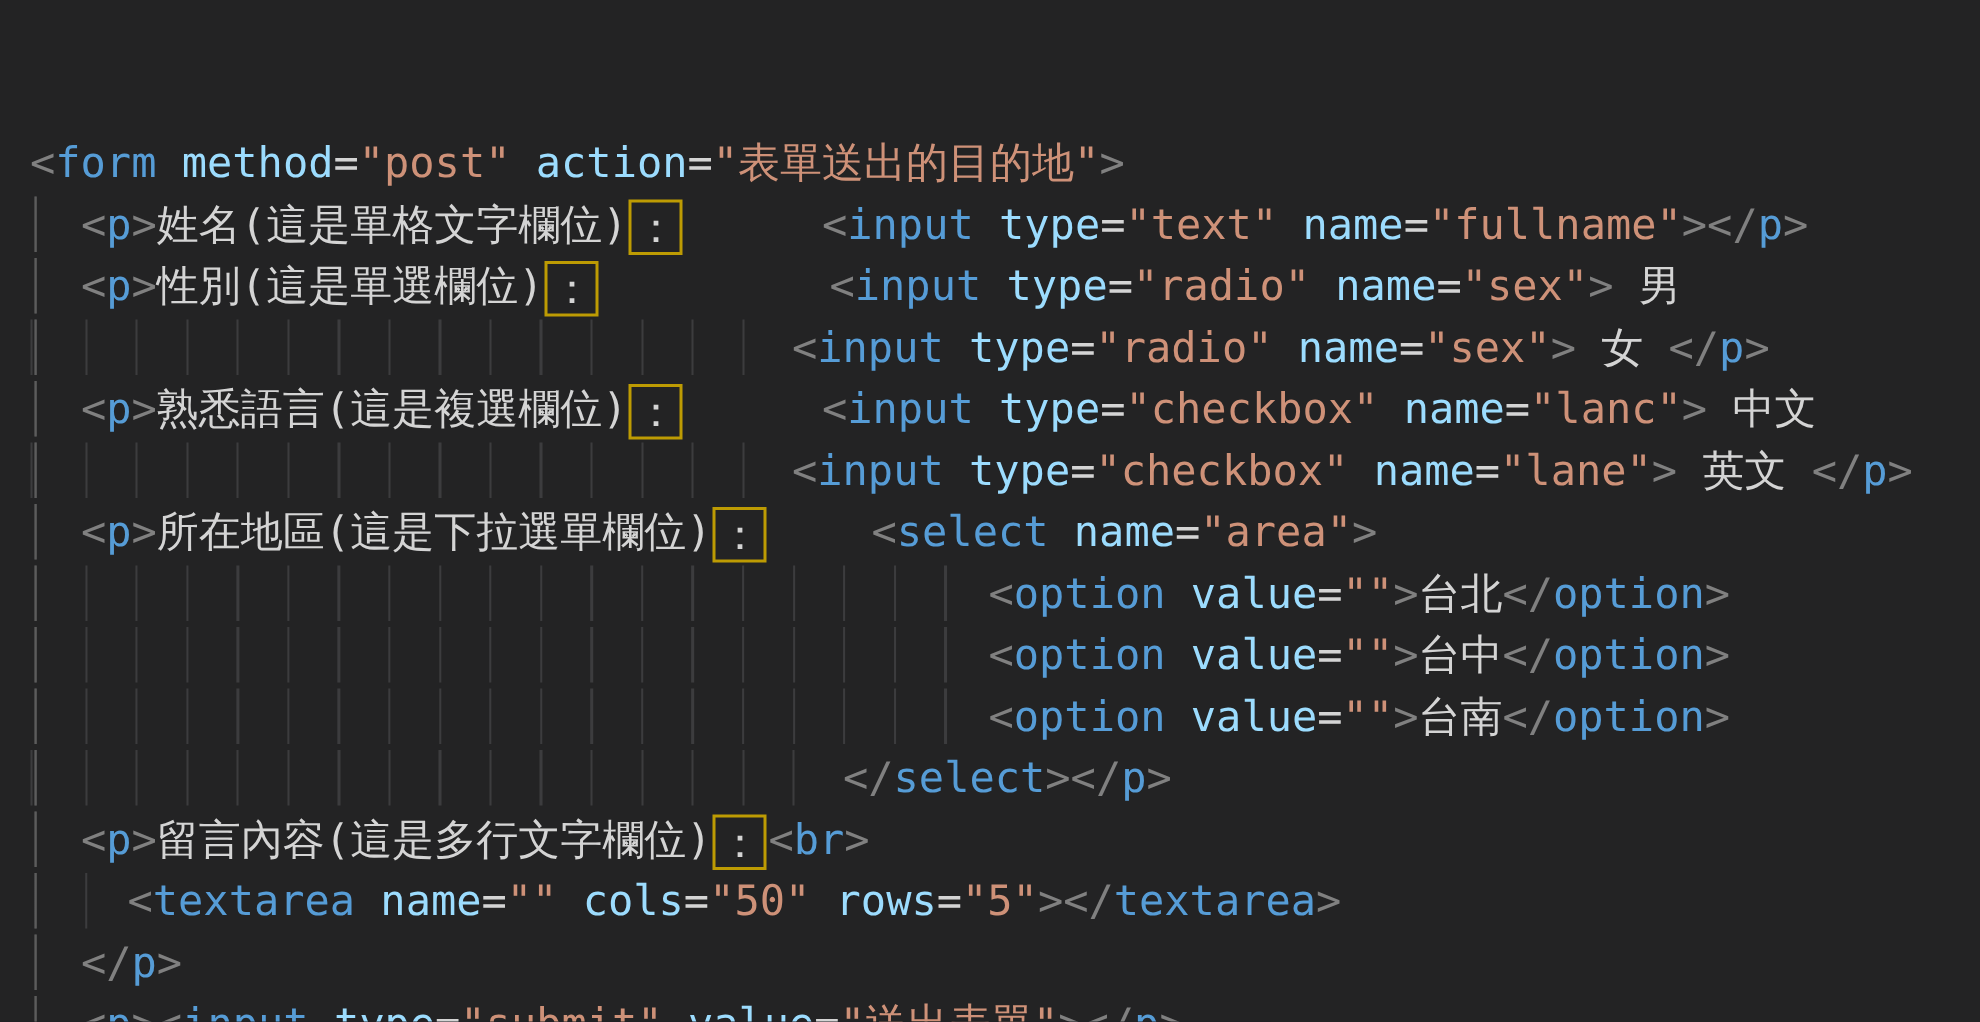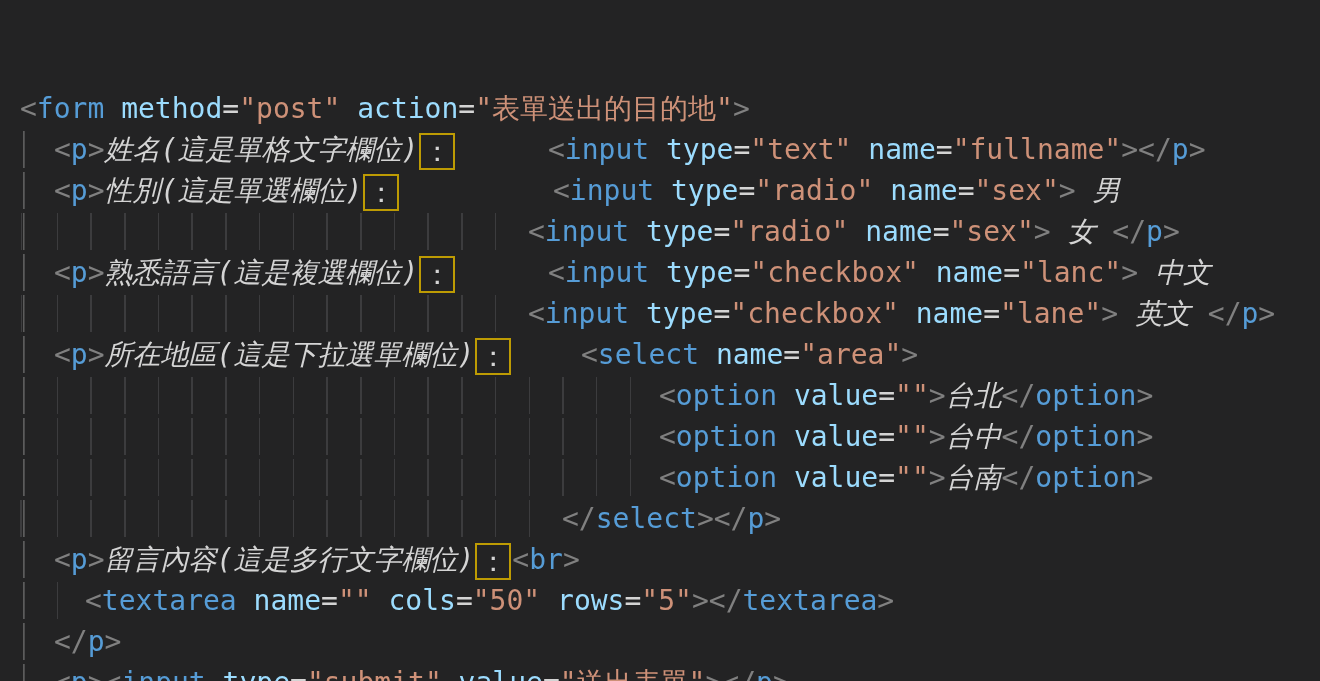--- a/index.html
+++ b/index.html
@@ -27,21 +27,21 @@
     background-repeat:no-repeat,repeat-x;
     background-position:3px 2px,3px 2px;
     background-size:1.5px 37px,auto 37px;
   }
   .tail{position:absolute;top:0;}
   .t-punct{color:var(--punct,#808080);}
   .t-tag{color:var(--tag,#569cd6);margin-top:40px;}
   .t-attr{color:var(--attr,#9cdcfe);text-align:center;}
   .t-eq{color:var(--eq,#d4d4d4);}
   .t-str{color:var(--str,#ce9178);}
-  .t-plain{color:var(--plain,#d4d4d4);font-style:italic;}
+  .t-plain{color:var(--plain,#d4d4d4);}
   .t-uhl{
     color:var(--uhl-text,#d4d4d4);
     display:inline-block;
     height:33px;line-height:33px;
     border:2px solid var(--uhl-border,#bd9b03);
     padding:0 2px;margin:0 1px;
     vertical-align:middle;
     box-sizing:content-box;
   }
 </style>

